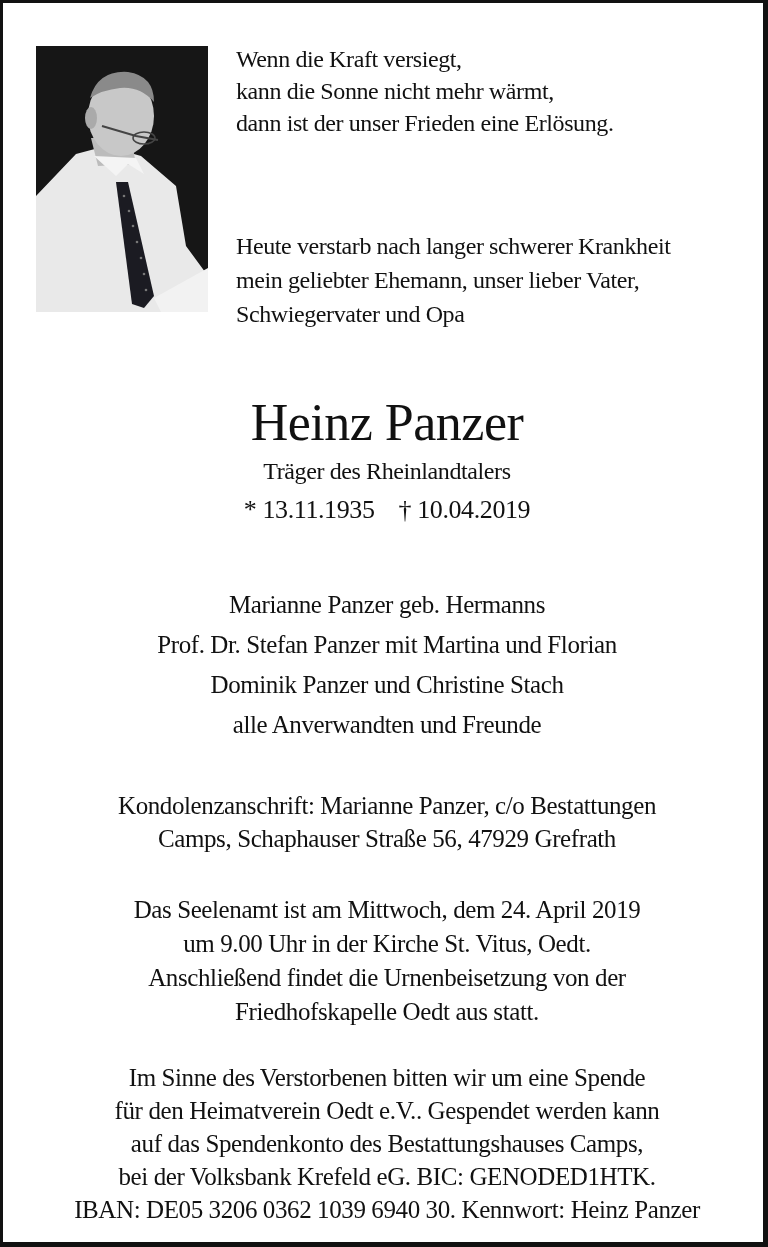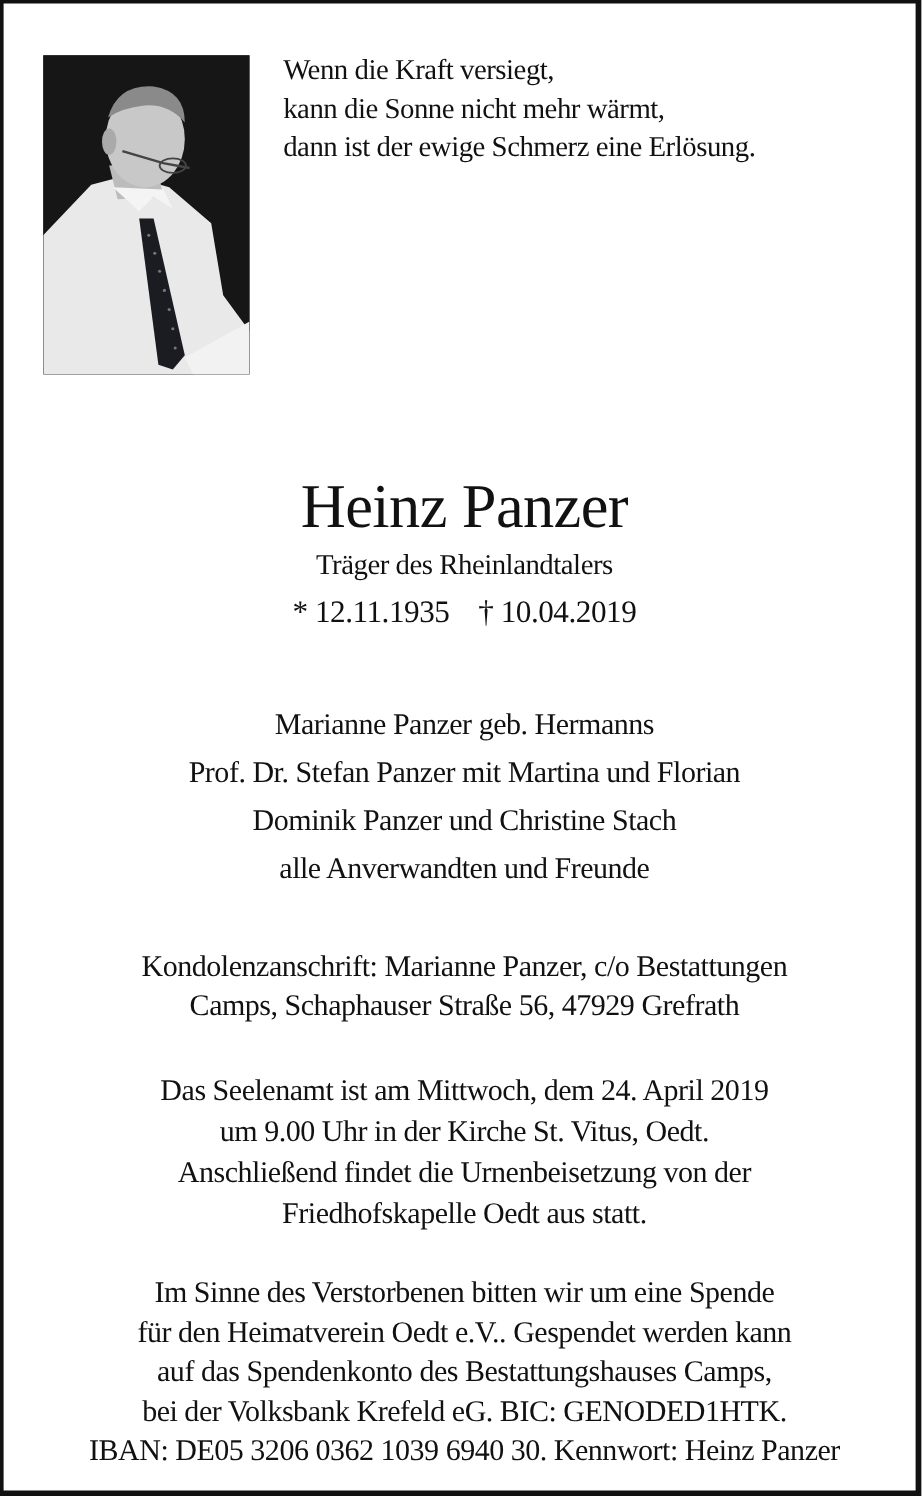--- a/index.html
+++ b/index.html
@@ -59,28 +59,33 @@
         <circle cx="110" cy="244" r="1.3"></circle>
       </g>
 
       <path d="M118 252 L172 222 L172 266 L125 266 Z" fill="#f2f2f2"></path>
     </svg>
   </div>
 
   <div class="verse">
     <span class="line">Wenn die Kraft versiegt,</span>
     <span class="line">kann die Sonne nicht mehr wärmt,</span>
-    <span class="line">dann ist der ewige Schmerz eine Erlösung.</span>
+    <span class="line">dann ist der unser Frieden eine Erlösung.</span>
   </div>
 
+  <div class="announce">
+    <span class="line">Heute verstarb nach langer schwerer Krankheit</span>
+    <span class="line">mein geliebter Ehemann, unser lieber Vater,</span>
+    <span class="line">Schwiegervater und Opa</span>
+  </div>
 
   <div class="center name">Heinz Panzer</div>
   <div class="center honor">Träger des Rheinlandtalers</div>
   <div class="center dates">
-    <span>* 12.11.1935</span><span class="sep"></span><span>† 10.04.2019</span>
+    <span>* 13.11.1935</span><span class="sep"></span><span>† 10.04.2019</span>
   </div>
 
   <div class="center mourners">
     <span class="line">Marianne Panzer geb. Hermanns</span>
     <span class="line">Prof. Dr. Stefan Panzer mit Martina und Florian</span>
     <span class="line">Dominik Panzer und Christine Stach</span>
     <span class="line">alle Anverwandten und Freunde</span>
   </div>
 
   <div class="center condolence">

